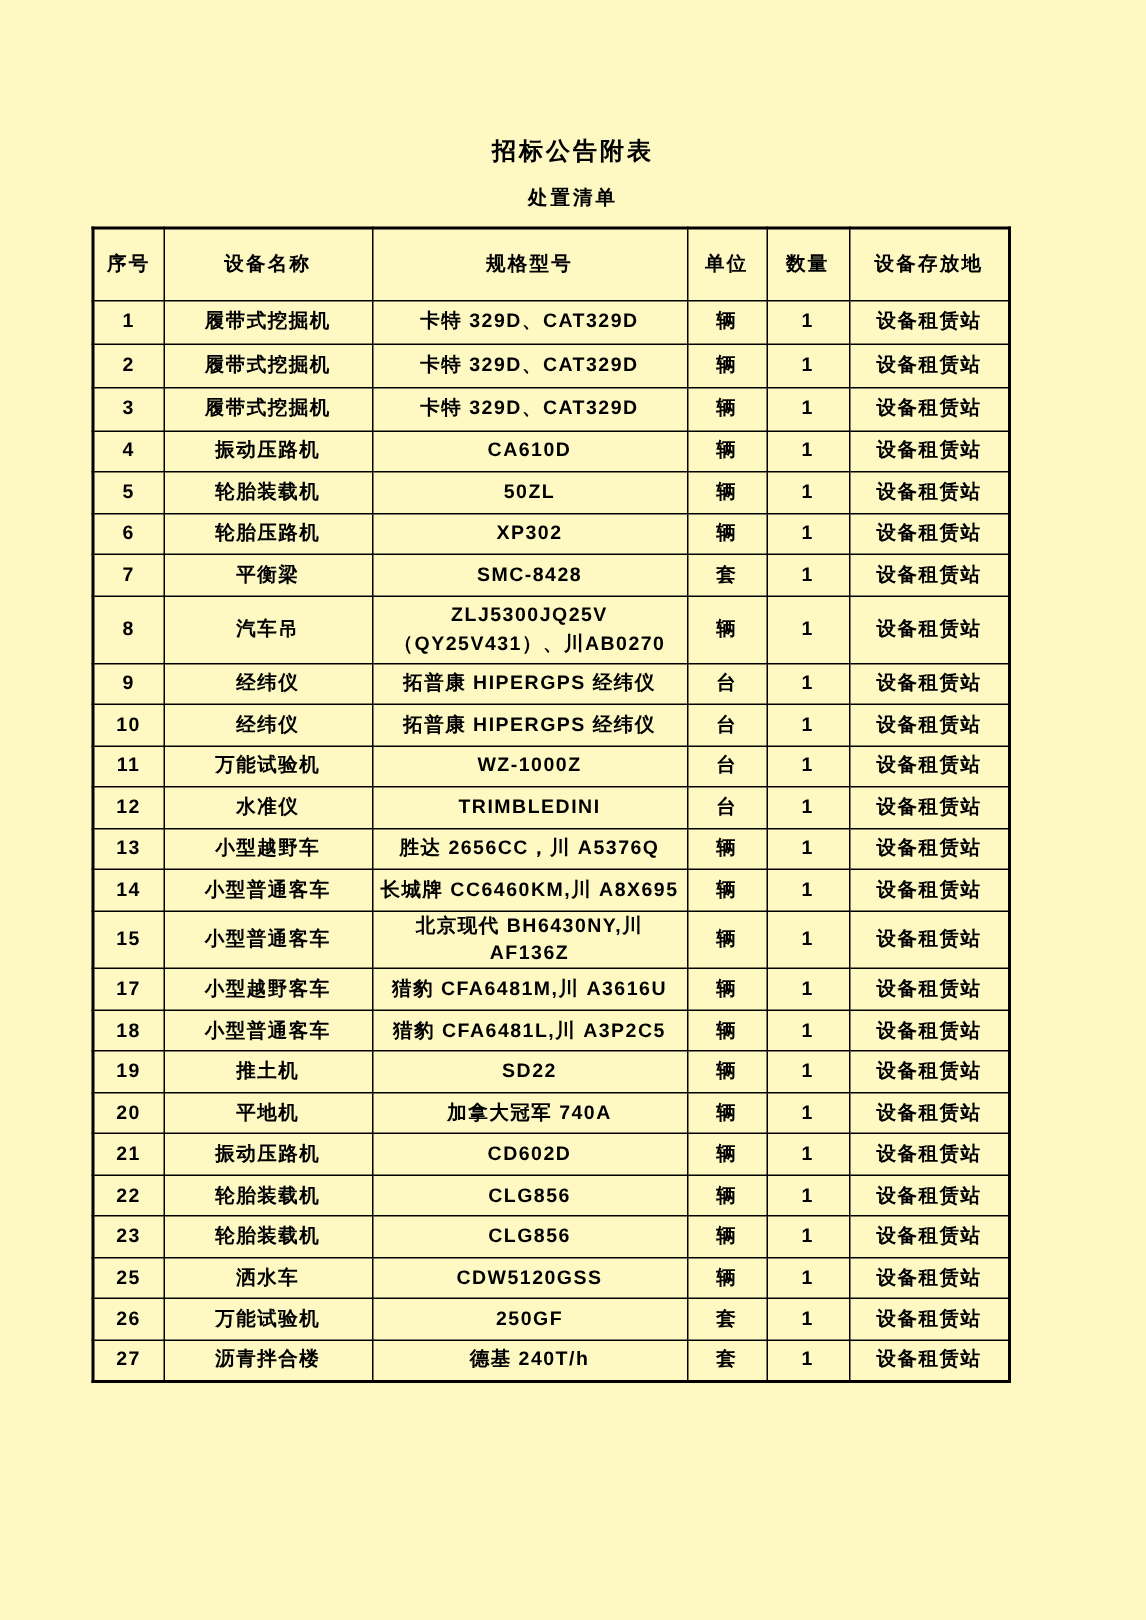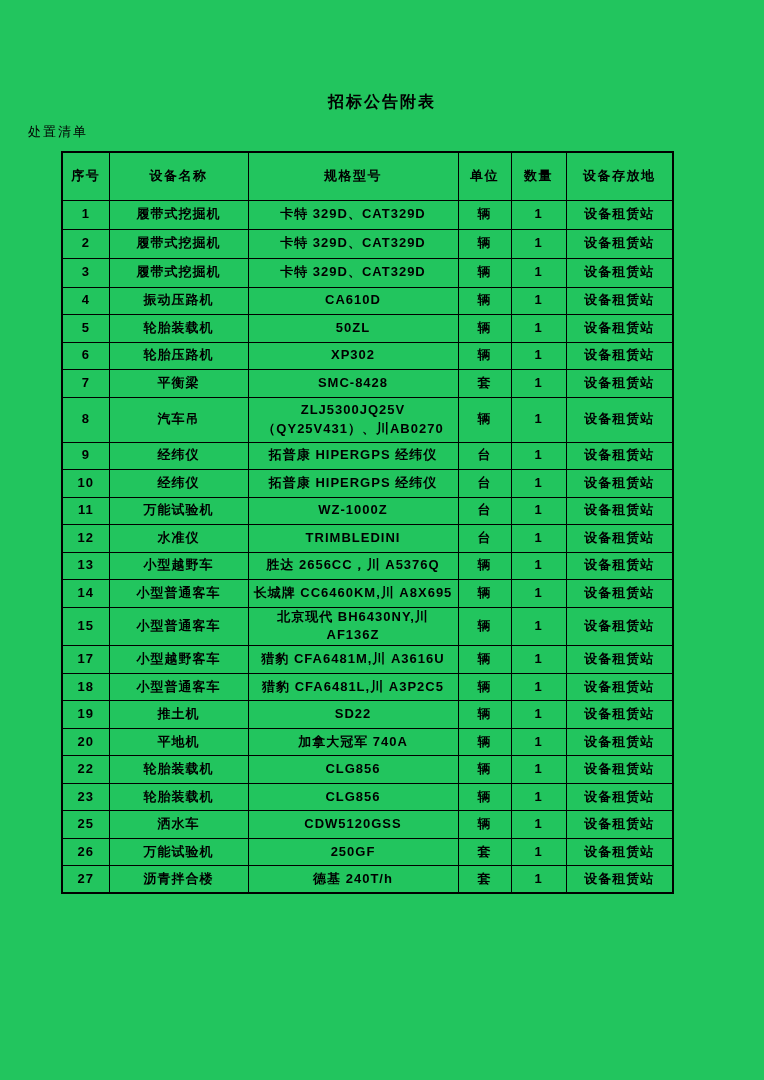--- a/index.html
+++ b/index.html
@@ -4,41 +4,41 @@
 <style>
   html, body {
     margin: 0;
     padding: 0;
     background: #ffffff;
   }
   .page {
     position: relative;
     width: 764px;
     height: 1080px;
-    background: #22c55e;
+    background: #fef9c3;
     box-sizing: border-box;
     padding-top: 92px;
     font-family: "Liberation Sans", "DejaVu Sans", sans-serif;
     color: #000000;
   }
   .doc-title {
     margin: 0;
     text-align: center;
     font-size: 16px;
     font-weight: 700;
     letter-spacing: 2px;
     line-height: 20px;
   }
   .doc-subtitle {
     margin: 12px 0 0 0;
+    text-align: center;
     font-size: 13px;
-    font-weight: 400;
+    font-weight: 700;
     letter-spacing: 2px;
     line-height: 16px;
-    padding-left: 28px;
   }
   table.equipment-table {
     margin-left: 61px;
     margin-top: 11px;
     width: 611px;
     table-layout: fixed;
     border-collapse: collapse;
     border: 2px solid #000000;
   }
   .equipment-table th,
@@ -236,20 +236,28 @@
         </tr>
         <tr>
           <td>20</td>
           <td>平地机</td>
           <td class="col-spec-cell">加拿大冠军 740A</td>
           <td>辆</td>
           <td>1</td>
           <td>设备租赁站</td>
         </tr>
         <tr>
+          <td>21</td>
+          <td>振动压路机</td>
+          <td class="col-spec-cell">CD602D</td>
+          <td>辆</td>
+          <td>1</td>
+          <td>设备租赁站</td>
+        </tr>
+        <tr>
           <td>22</td>
           <td>轮胎装载机</td>
           <td class="col-spec-cell">CLG856</td>
           <td>辆</td>
           <td>1</td>
           <td>设备租赁站</td>
         </tr>
         <tr>
           <td>23</td>
           <td>轮胎装载机</td>

